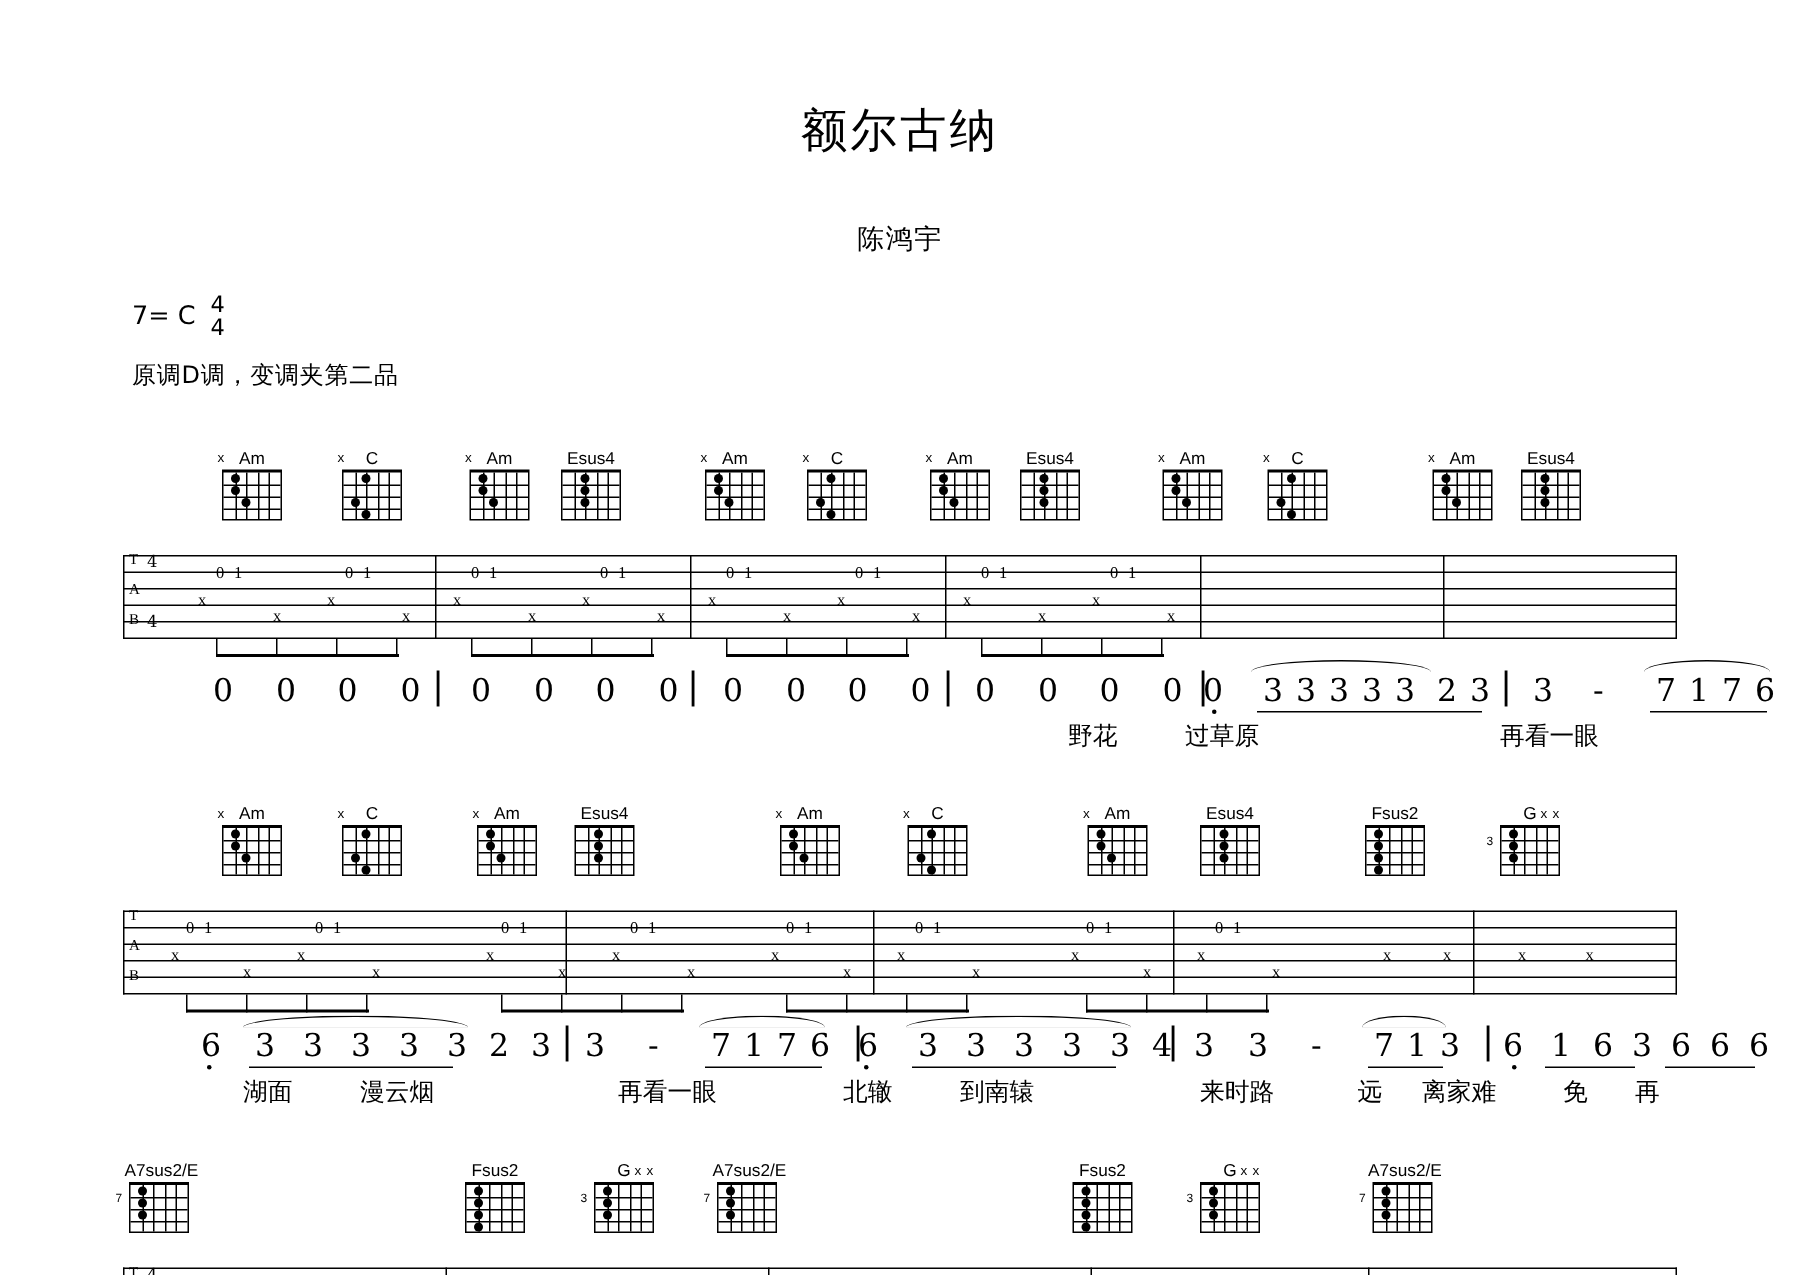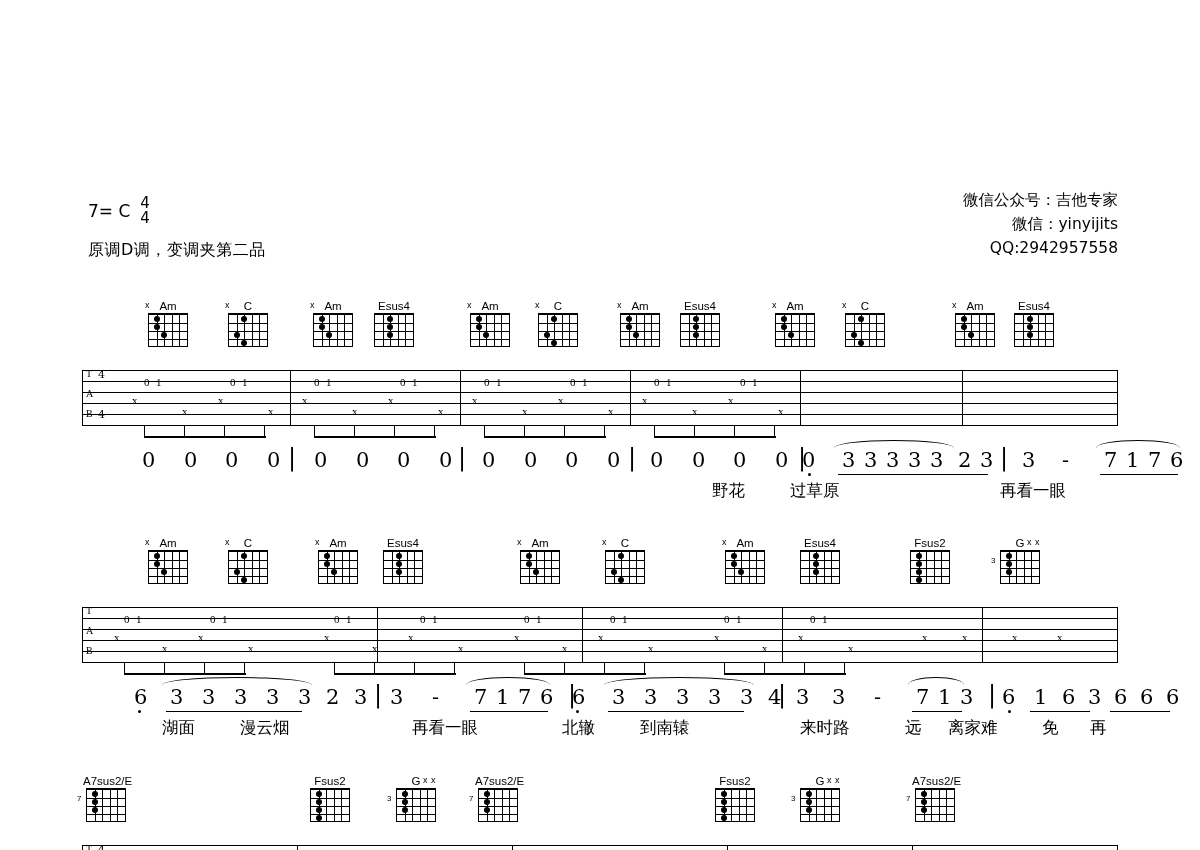--- a/index.html
+++ b/index.html
@@ -251,35 +251,32 @@
   .lyrics .w {
     position: absolute;
     white-space: nowrap;
   }
 </style>
 </head>
 <body>
 
 <div class="sheet">
 
+  <div class="title">额尔古纳</div>
+  <div class="artist">陈鸿宇</div>
 
   <div class="keysig">
     <span>7= C</span>
     <span class="timesig">
       <span class="num">4</span>
       <span class="den">4</span>
     </span>
   </div>
   <div class="capo">原调D调，变调夹第二品</div>
 
-  <div class="contact">
-    <div>微信公众号：吉他专家</div>
-    <div>微信：yinyijits</div>
-    <div>QQ:2942957558</div>
-  </div>
 
   <div class="system sys1">
     <div class="chords" id="ch1">
         <div class="chord" style="left: 145px; top: 0px;">
           <div class="cname">Am</div>
           <div style="position:relative">
             <div class="mark" style="left:0px">x</div>
             <div class="grid">
               <div class="v" style="left:8px"></div>
               <div class="v" style="left:15px"></div>

